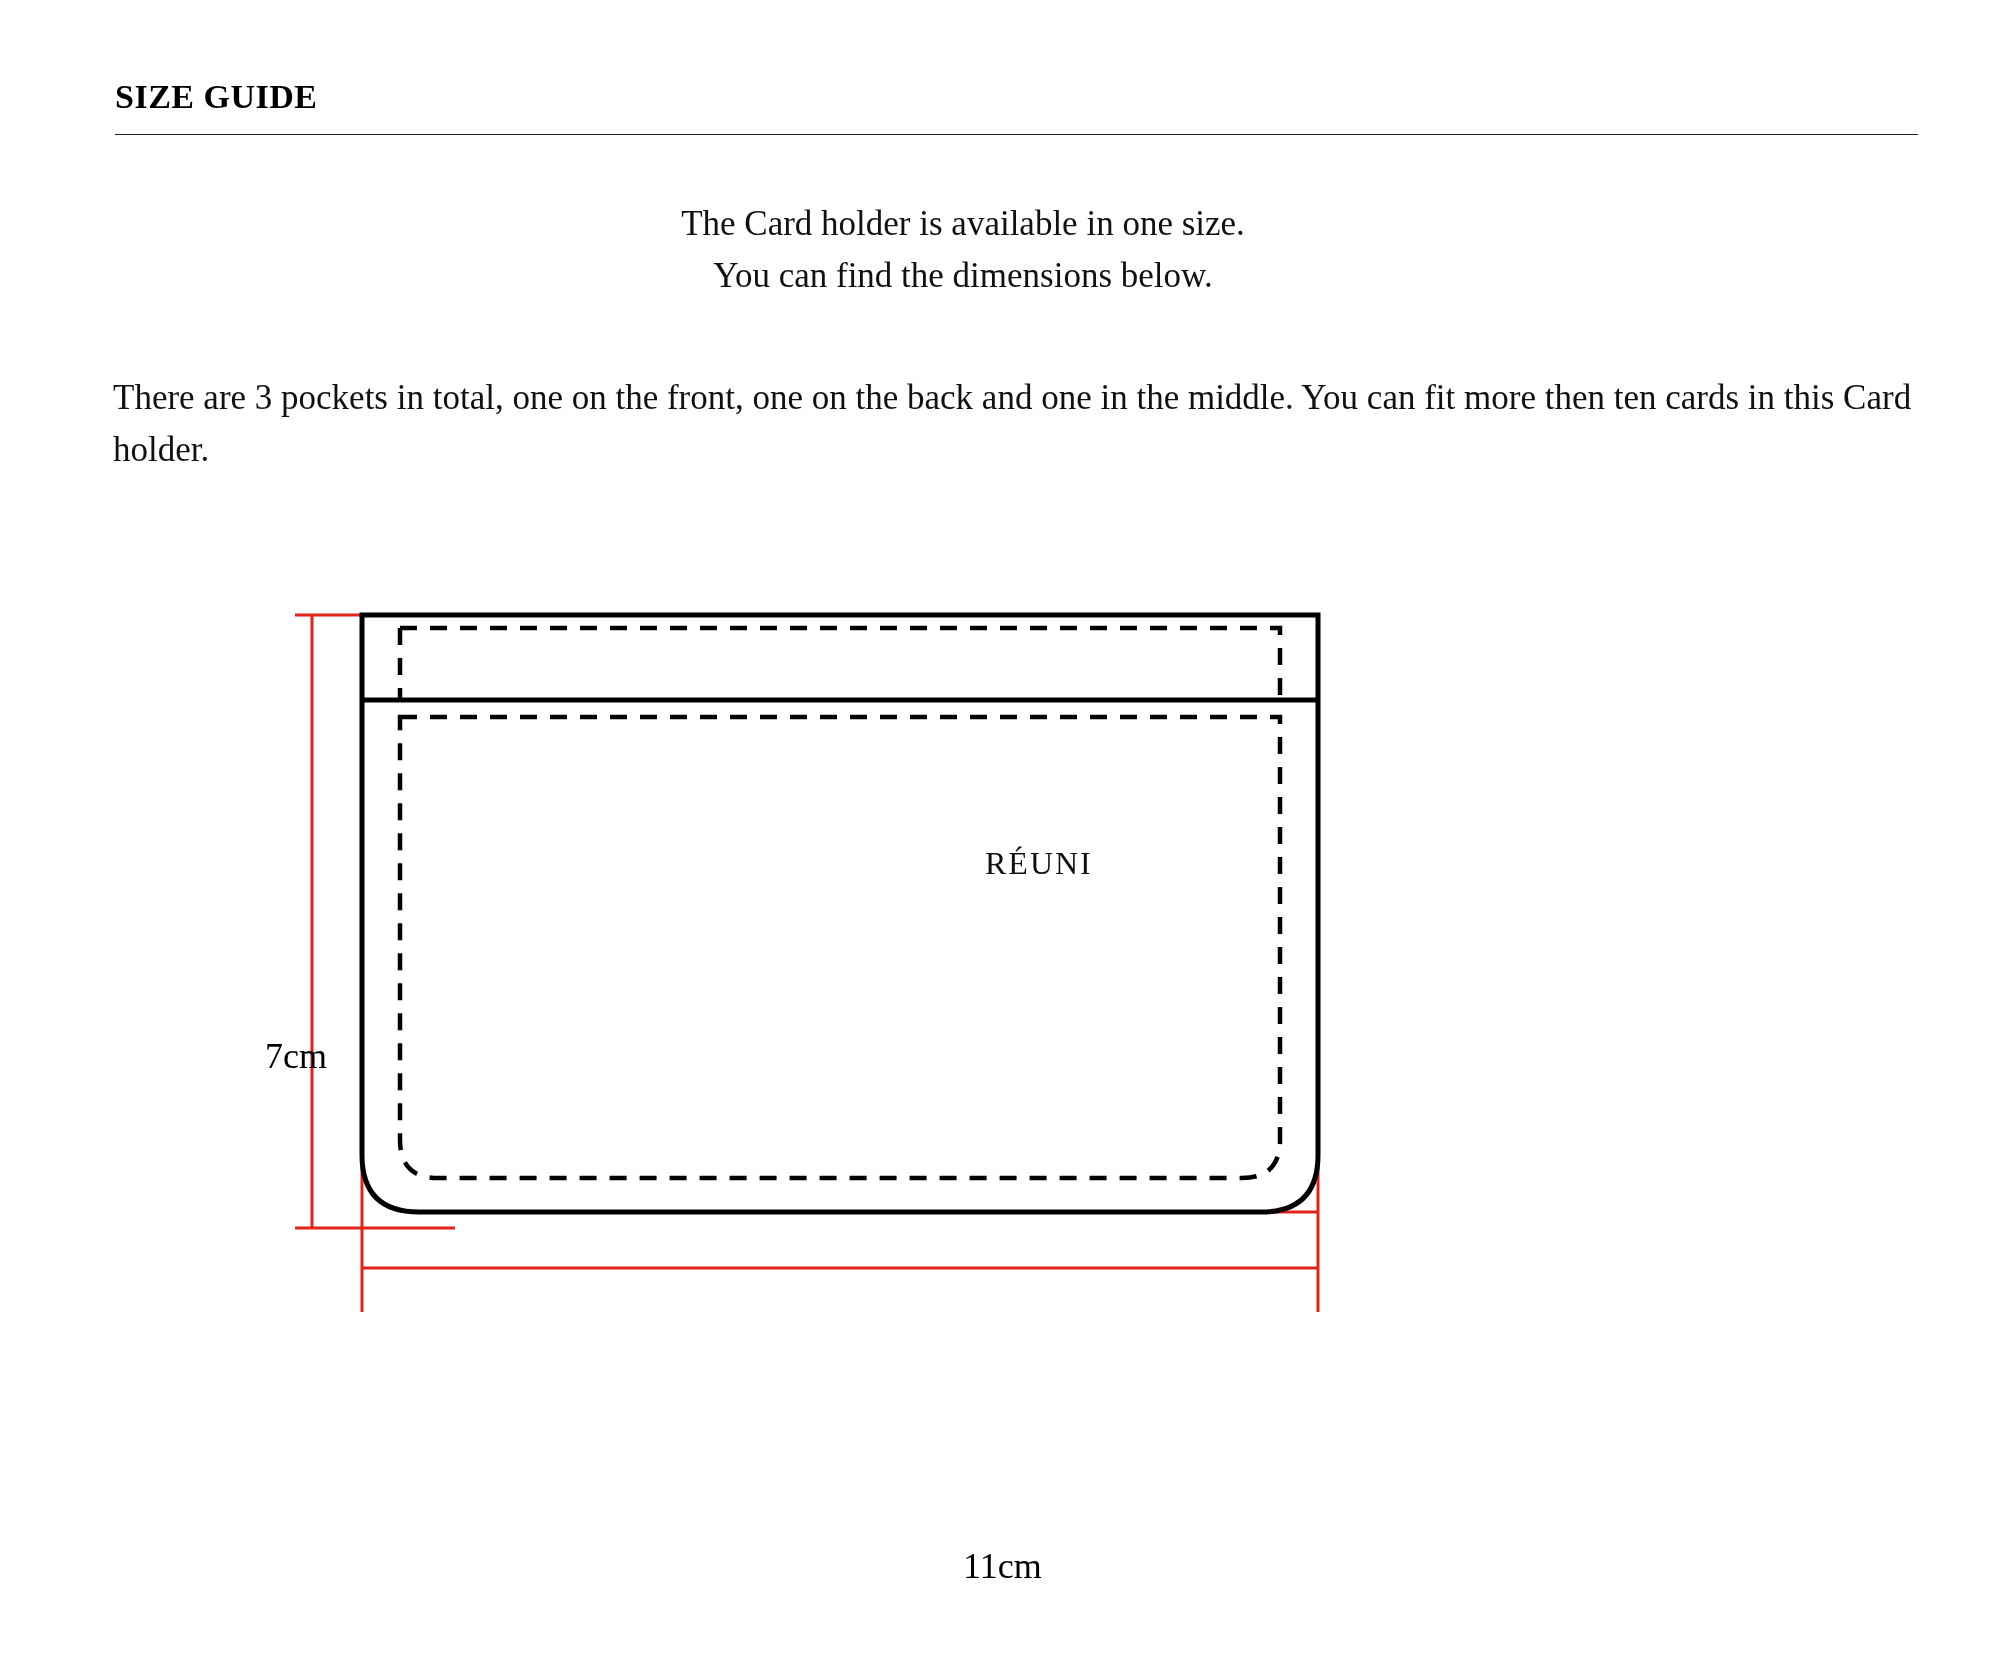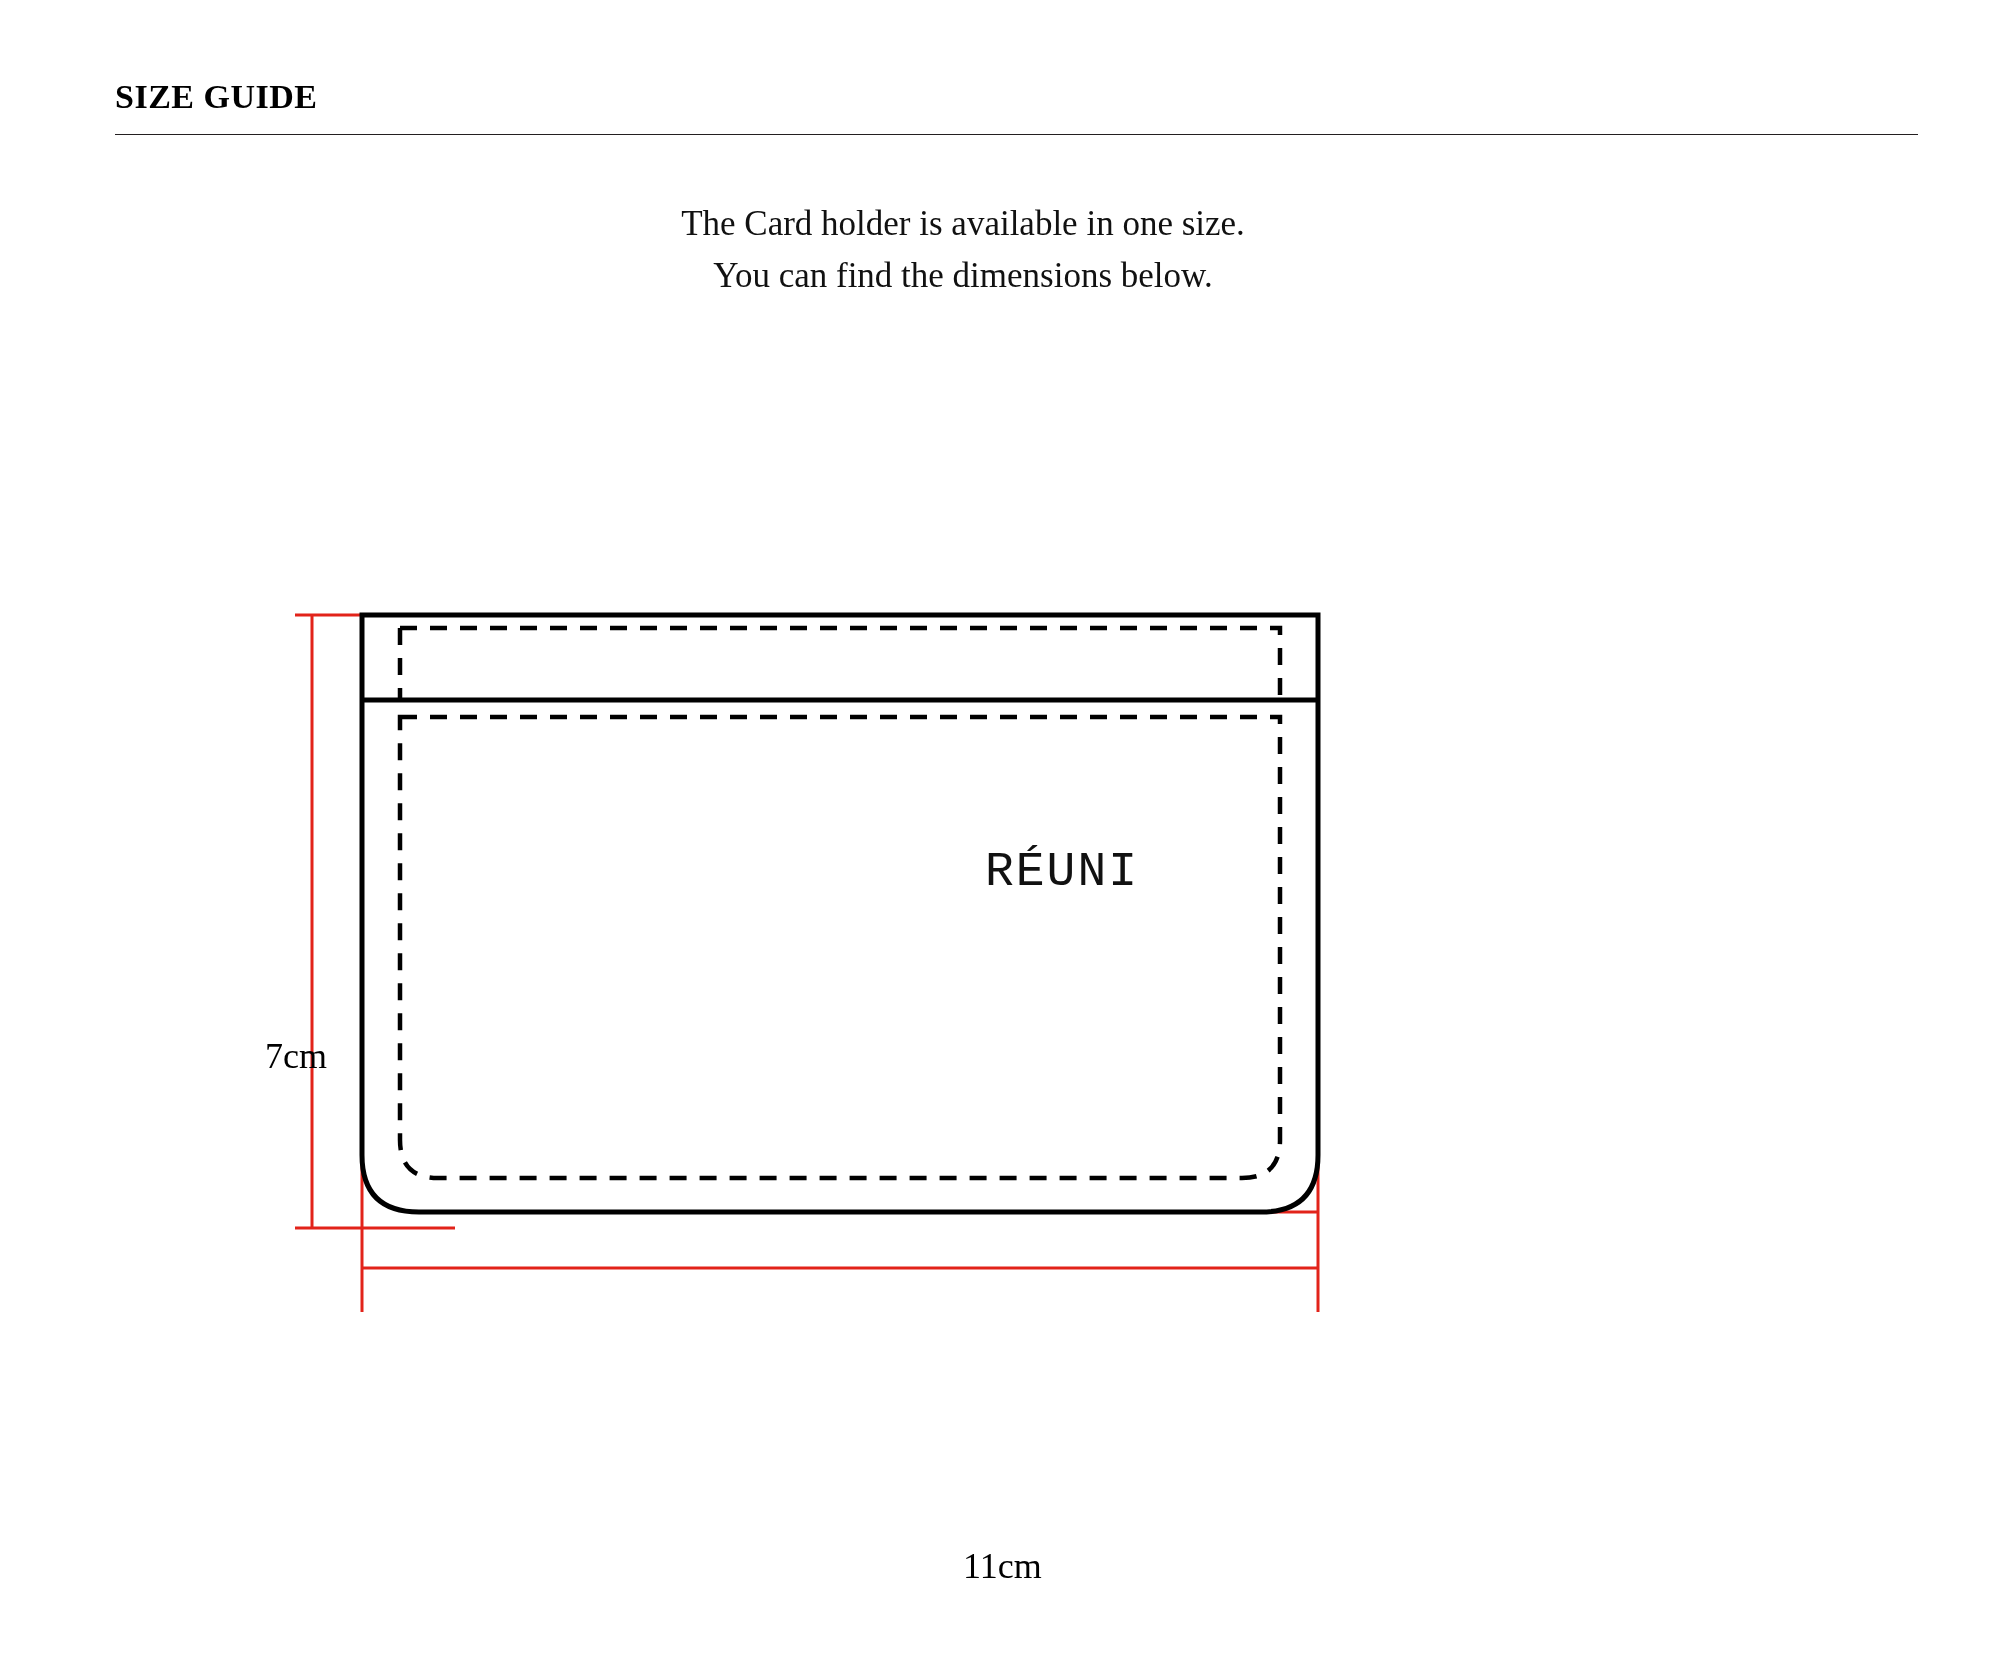--- a/index.html
+++ b/index.html
@@ -76,43 +76,44 @@
   }
   .dim-width {
     left: 723px;
     top: 935px;
   }
 
   .brand {
     position: absolute;
     left: 745px;
     top: 245px;
-    font-size: 48px;
+    font-size: 32px;
     letter-spacing: 2px;
-    font-family: Liberation Mono, monospace;
+    font-family: Liberation Serif, serif;
     color: #111;
     white-space: nowrap;
   }
 
   svg.draw {
     position: absolute;
     left: 0;
     top: 0;
   }
 </style>
 </head>
 <body>
 
 <div class="page">
 
   <div class="title">SIZE GUIDE</div>
   <div class="title-rule"></div>
 
   <div class="para para-1" style="white-space: pre-line; text-align: center;">The Card holder is available in one size.
 You can find the dimensions below.</div>
+  <div class="para para-2">There are 3 pockets in total, one on the front, one on the back and one in the middle. You can fit more then ten cards in this Card holder.</div>
 
   <div class="diagram">
 
     <svg class="draw" width="1500" height="990" viewBox="0 0 1500 990">
 
       <g stroke="#e2231a" stroke-width="3" fill="none">
 
         <line x1="55" y1="15" x2="215" y2="15"></line>
 
         <line x1="55" y1="628" x2="215" y2="628"></line>

